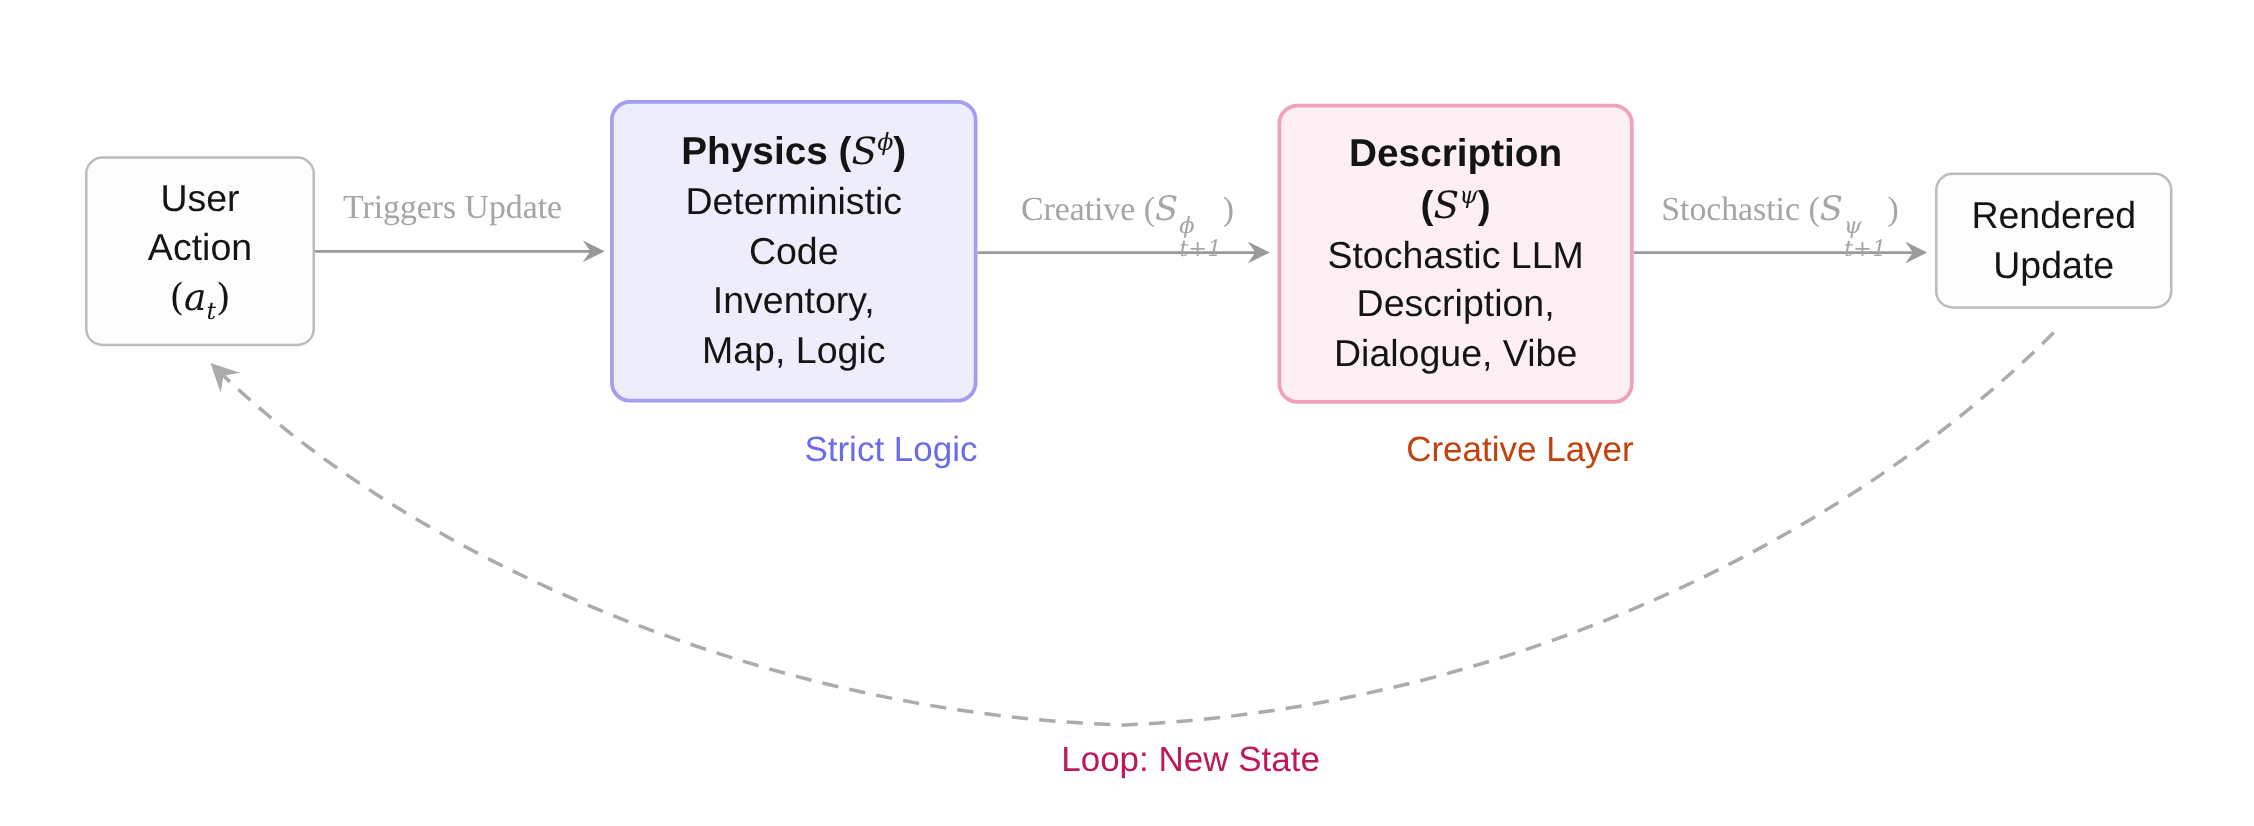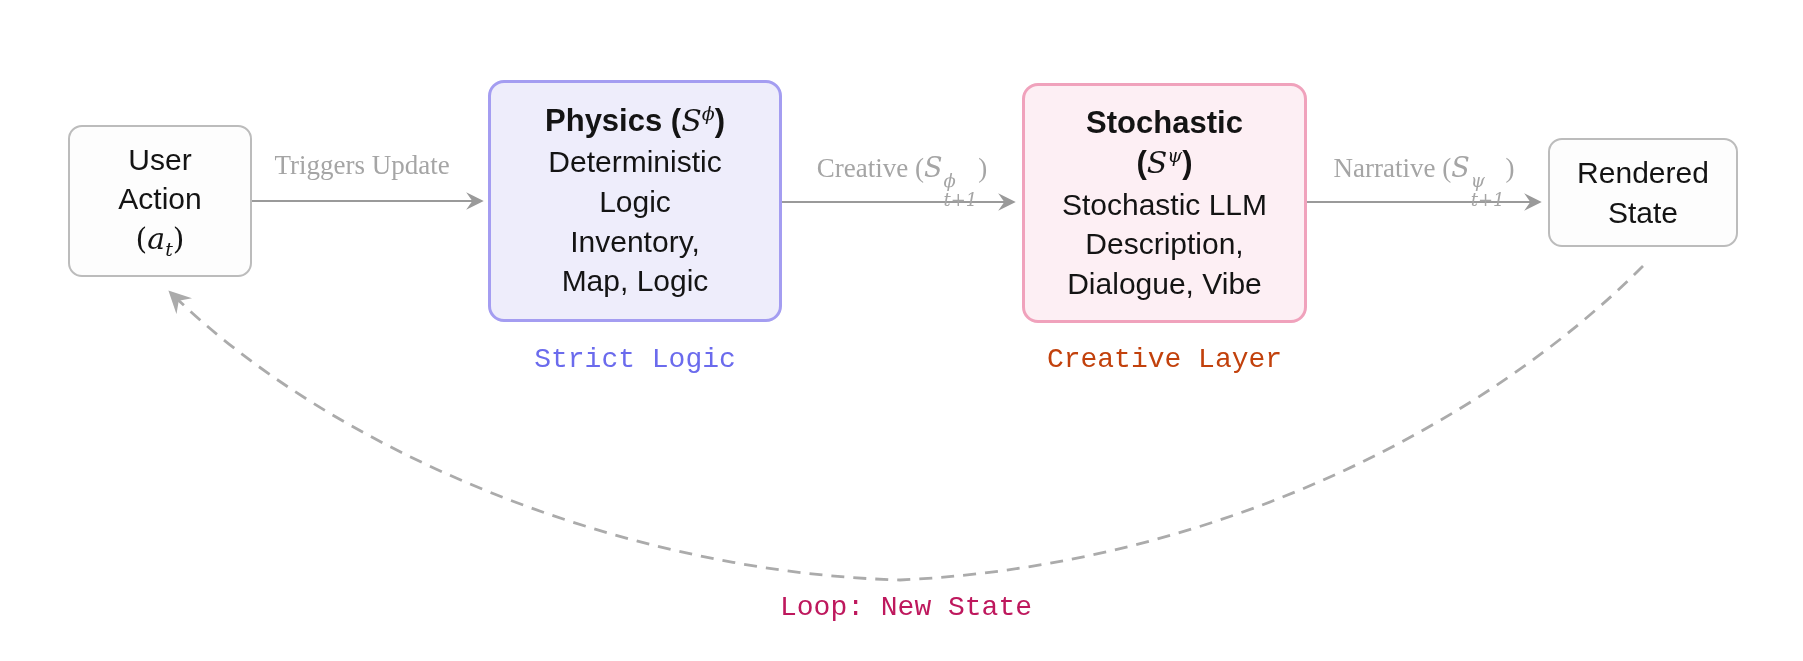--- a/index.html
+++ b/index.html
@@ -56,22 +56,22 @@
   .supsub {
     display:inline-flex; flex-direction:column; align-items:flex-start;
     font-size:18px; line-height:1.05;
     vertical-align:-10px; margin-left:1px; margin-right:1px;
     font-family:"DejaVu Serif", serif; font-style:italic;
   }
   .supsub .sub { }
 
   .caption {
     position:absolute;
-    text-align:center;
-    font-family:Liberation Mono, monospace;
+    text-align:right;
+    font-family:Liberation Sans, sans-serif;
     font-size:28px;
     white-space:nowrap;
   }
   .caption.strict { color:#6b6bed; }
   .caption.creative { color:#c2410c; }
   .caption.loop { color:#be185d; }
 </style>
 </head>
 <body>
 
@@ -94,46 +94,46 @@
 
   <div class="node neutral" style="left:68px; top:125px; width:184px; height:152px;">
     <div class="nline">User</div>
     <div class="nline">Action</div>
     <div class="mathline"><span>(</span><span class="mi">a</span><sub class="mi">t</sub><span>)</span></div>
   </div>
 
   <div class="node physics" style="left:488px; top:80px; width:294px; height:242px;">
     <div class="ntitle"><span>Physics (</span><span class="mi">S</span><sup class="mi">ϕ</sup><span>)</span></div>
     <div class="nline">Deterministic</div>
-    <div class="nline">Logic</div>
+    <div class="nline">Code</div>
     <div class="nline">Inventory,</div>
     <div class="nline">Map, Logic</div>
   </div>
 
   <div class="node imagination" style="left:1022px; top:83px; width:285px; height:240px;">
-    <div class="ntitle">Stochastic</div>
+    <div class="ntitle">Description</div>
     <div class="ntitle"><span>(</span><span class="mi">S</span><sup class="mi">ψ</sup><span>)</span></div>
     <div class="nline">Stochastic LLM</div>
     <div class="nline">Description,</div>
     <div class="nline">Dialogue, Vibe</div>
   </div>
 
   <div class="node neutral" style="left:1548px; top:138px; width:190px; height:109px;">
     <div class="nline">Rendered</div>
-    <div class="nline">State</div>
+    <div class="nline">Update</div>
   </div>
 
   <div class="edge-label" style="left:252px; top:150px; width:220px;">Triggers Update</div>
 
   <div class="edge-label" style="left:782px; top:152px; width:240px;"><span>Creative (</span><span class="mi">S</span><span class="supsub">
         <span class="sup">ϕ</span>
         <span class="sub">t+1</span>
       </span><span>)</span></div>
 
-  <div class="edge-label" style="left:1300px; top:152px; width:248px;"><span>Narrative (</span><span class="mi">S</span><span class="supsub">
+  <div class="edge-label" style="left:1300px; top:152px; width:248px;"><span>Stochastic (</span><span class="mi">S</span><span class="supsub">
         <span class="sup">ψ</span>
         <span class="sub">t+1</span>
       </span><span>)</span></div>
 
   <div class="caption strict" style="left:488px; top:344px; width:294px;">Strict Logic</div>
   <div class="caption creative" style="left:1022px; top:344px; width:285px;">Creative Layer</div>
   <div class="caption loop" style="left:756px; top:592px; width:300px;">Loop: New State</div>
 
 </div>
 

